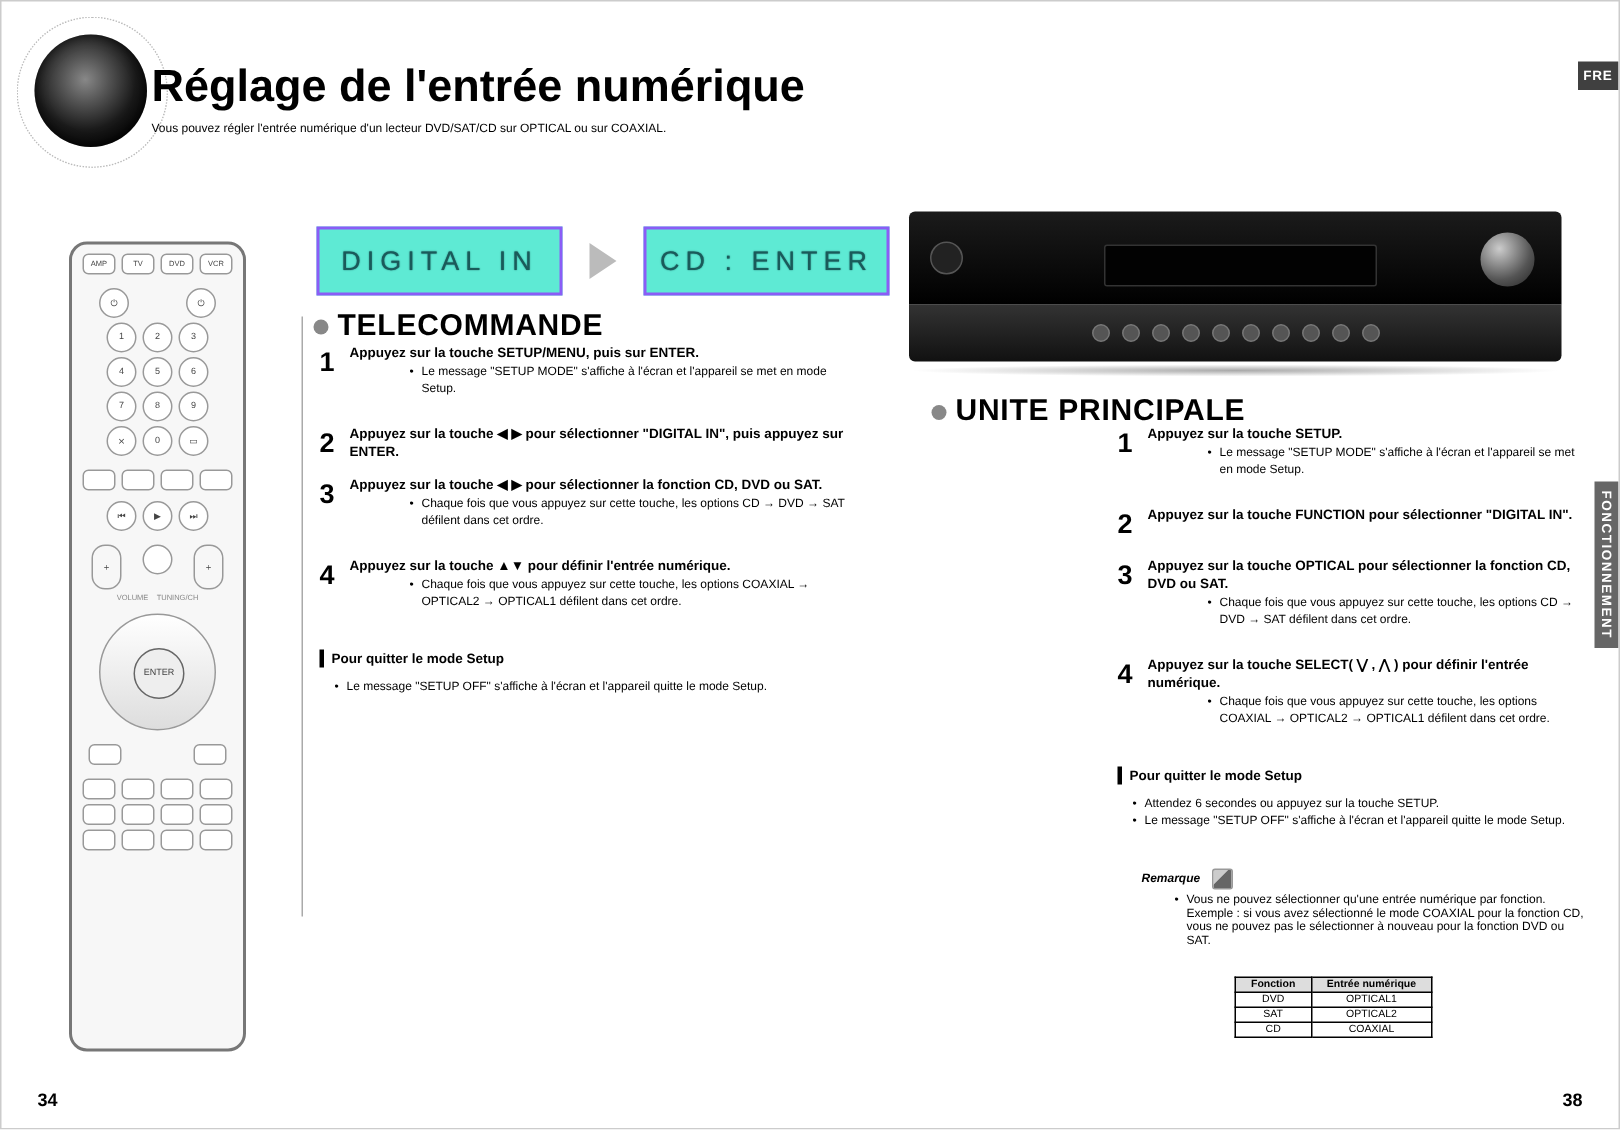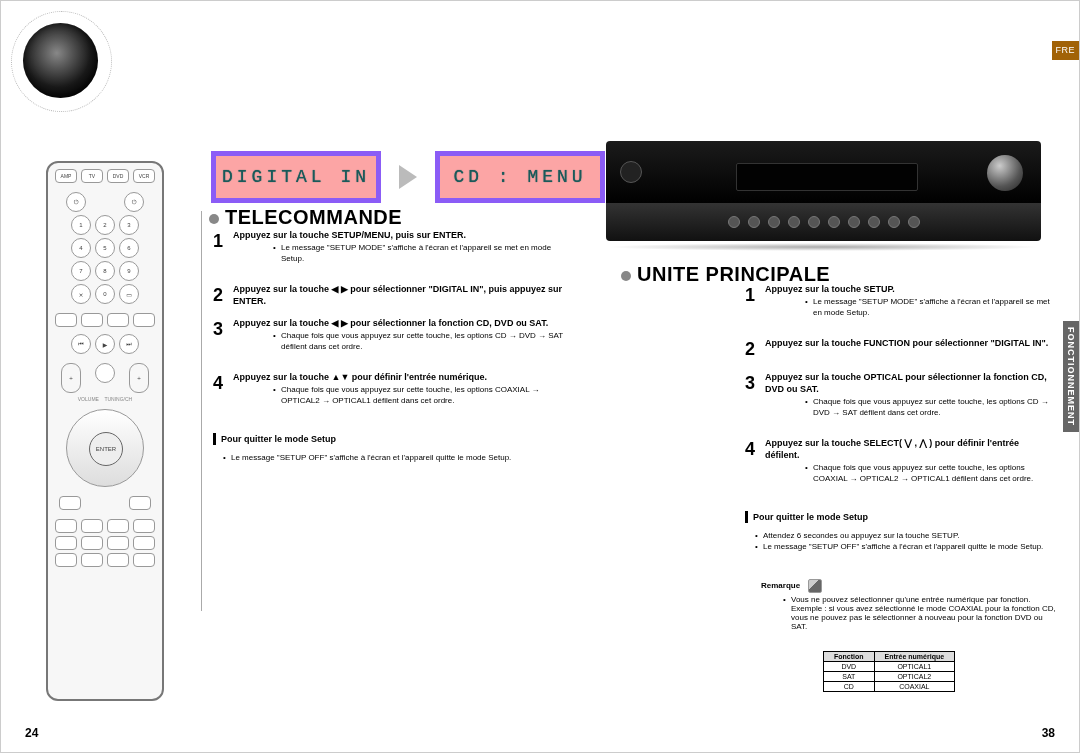--- a/index.html
+++ b/index.html
@@ -1,18 +1,18 @@
 <!DOCTYPE html>
 <html><head>
 <meta charset="utf-8">
 <style>
   html,body{margin:0;padding:0;background:#fff;font-family:Arial,Helvetica,sans-serif;color:#000;}
   #page{position:relative;width:1080px;height:753px;overflow:hidden;border:1px solid #ccc;box-sizing:border-box;}
   
-  .tab-fre{position:absolute;right:0;top:40px;background:#a16207;color:#fff;font-size:9px;font-weight:normal;padding:5px 4px;line-height:1;letter-spacing:0.5px;}
+  .tab-fre{position:absolute;right:0;top:40px;background:#404040;color:#fff;font-size:9px;font-weight:bold;padding:5px 4px;line-height:1;letter-spacing:0.5px;}
   .side-tab{position:absolute;right:0;top:320px;background:#666;color:#fff;font-size:9px;writing-mode:vertical-rl;padding:6px 3px;letter-spacing:1px;font-weight:bold;}
   
   .title-wrap{position:absolute;left:100px;top:40px;width:700px;}
   .title{font-size:30px;font-weight:bold;margin:0;}
   .subtitle{font-size:8px;margin-top:6px;}
   
   .speaker{position:absolute;left:22px;top:22px;width:75px;height:75px;border-radius:50%;
     background:radial-gradient(circle at 45% 40%,#888 0%,#555 25%,#1a1a1a 55%,#000 80%);
     box-shadow:0 0 8px rgba(0,0,0,.5) inset;}
   .speaker-ring{position:absolute;left:10px;top:10px;width:99px;height:99px;border:1px dotted #bbb;border-radius:50%;}
@@ -20,21 +20,21 @@
   .remote{position:absolute;left:45px;top:160px;width:118px;height:540px;border:2px solid #777;border-radius:12px;background:#f7f7f7;box-sizing:border-box;padding:6px 5px;font-size:6px;color:#444;display:flex;flex-direction:column;align-items:center;gap:3px;}
   .remote .row{display:flex;gap:4px;justify-content:center;width:100%;}
   .remote .btn{width:18px;height:18px;border:1px solid #999;border-radius:50%;background:#fff;font-size:6px;display:flex;align-items:center;justify-content:center;}
   .remote .btn.sq{border-radius:4px;width:20px;height:12px;font-size:5px;}
   .remote .pill{width:18px;height:28px;border:1px solid #999;border-radius:9px;display:flex;align-items:center;justify-content:center;}
   .remote .dpad{width:76px;height:76px;border:1px solid #999;border-radius:50%;margin-top:4px;position:relative;background:linear-gradient(#fff,#ddd);}
   .remote .dpad .enter{position:absolute;left:22px;top:22px;width:32px;height:32px;border:1px solid #666;border-radius:50%;background:#eee;font-size:6px;display:flex;align-items:center;justify-content:center;}
   .remote .label{font-size:5px;color:#888;}
   
   .lcd-row{position:absolute;left:210px;top:150px;display:flex;align-items:center;gap:18px;}
-  .lcd{width:160px;height:42px;background:#fca5a5;border:5px solid #8b5cf6;font-family:Liberation Mono, monospace;font-size:18px;letter-spacing:4px;color:#1a5a5a;display:flex;align-items:center;justify-content:center;text-shadow:0 0 1px #1a5a5a;}
+  .lcd{width:160px;height:42px;background:#5eead4;border:2px solid #8b5cf6;font-family:Liberation Sans, sans-serif;font-size:18px;letter-spacing:4px;color:#1a5a5a;display:flex;align-items:center;justify-content:center;text-shadow:0 0 1px #1a5a5a;}
   .tri{width:0;height:0;border-top:12px solid transparent;border-bottom:12px solid transparent;border-left:18px solid #bbb;}
   
   .sect{position:absolute;font-size:20px;font-weight:bold;letter-spacing:0.5px;}
   .sect .dot{display:inline-block;width:10px;height:10px;border-radius:50%;background:#888;margin-right:6px;vertical-align:middle;}
   
   .steps{position:absolute;font-size:9px;line-height:1.35;}
   .step{display:flex;margin-bottom:10px;}
   .step .num{font-size:18px;font-weight:bold;width:20px;flex-shrink:0;}
   .step .body{flex:1;}
   .step .body .main{font-weight:bold;font-size:9px;}
@@ -51,21 +51,21 @@
   .unit{position:absolute;left:605px;top:140px;width:435px;}
   .unit-top{height:62px;background:linear-gradient(#1b1b1b,#000);border-radius:4px 4px 0 0;position:relative;}
   .unit-screen{position:absolute;left:130px;top:22px;width:180px;height:26px;background:#020202;border:1px solid #333;border-radius:2px;}
   .unit-knob{position:absolute;right:18px;top:14px;width:36px;height:36px;border-radius:50%;background:radial-gradient(circle at 35% 30%,#ccc,#555 60%,#222);}
   .unit-pwr{position:absolute;left:14px;top:20px;width:20px;height:20px;border-radius:50%;background:#222;border:1px solid #555;}
   .unit-bot{height:38px;background:linear-gradient(#333,#111);border-radius:0 0 4px 4px;display:flex;align-items:center;justify-content:center;gap:8px;}
   .unit-bot .b{width:10px;height:10px;border-radius:50%;background:#555;border:1px solid #777;}
   .unit-shadow{height:8px;background:radial-gradient(ellipse at center,#aaa 0%,transparent 70%);margin-top:2px;}
   
   .note{position:absolute;left:760px;top:578px;width:300px;font-size:8px;}
-  .note .tag{font-weight:bold;font-size:8px;margin-right:6px;}
+  .note .tag{font-style:italic;font-weight:bold;font-size:8px;margin-right:6px;}
   .note .pen{display:inline-block;width:12px;height:12px;border:1px solid #999;border-radius:2px;margin-right:4px;vertical-align:middle;background:linear-gradient(135deg,#ccc 40%,#666 41%);}
   .note ul{margin:2px 0 0 22px;padding:0;}
   .note li{list-style:none;position:relative;padding-left:8px;}
   .note li::before{content:"•";position:absolute;left:0;}
   
   .ftable{position:absolute;left:822px;top:650px;font-size:7px;border-collapse:collapse;}
   .ftable th,.ftable td{border:1px solid #000;padding:1px 10px;text-align:center;}
   .ftable th{background:#ddd;font-weight:bold;}
   
   .pn{position:absolute;bottom:12px;font-size:12px;font-weight:bold;}
@@ -74,25 +74,29 @@
 <body>
 
 <div id="page">
 
   <div class="speaker-ring"></div>
   <div class="speaker"></div>
 
   <div class="tab-fre">FRE</div>
   <div class="side-tab">FONCTIONNEMENT</div>
 
+  <div class="title-wrap">
+    <h1 class="title">Réglage de l'entrée numérique</h1>
+    <div class="subtitle">Vous pouvez régler l'entrée numérique d'un lecteur DVD/SAT/CD sur OPTICAL ou sur COAXIAL.</div>
+  </div>
 
   <div class="lcd-row">
     <div class="lcd">DIGITAL IN</div>
     <div class="tri"></div>
-    <div class="lcd">CD : MENU</div>
+    <div class="lcd">CD : ENTER</div>
   </div>
 
   <div class="remote">
     <div class="row">
         <div class="btn sq">AMP</div>
         <div class="btn sq">TV</div>
         <div class="btn sq">DVD</div>
         <div class="btn sq">VCR</div>
       </div>
     <div class="row" style="margin-top:6px;">
@@ -255,21 +259,21 @@
         <div class="body">
           <div class="main">Appuyez sur la touche OPTICAL pour sélectionner la fonction CD, DVD ou SAT.</div>
           <ul class="sub">
             <li>Chaque fois que vous appuyez sur cette touche, les options CD → DVD → SAT défilent dans cet ordre.</li>
           </ul>
         </div>
       </div>
       <div class="step">
         <div class="num">4</div>
         <div class="body">
-          <div class="main">Appuyez sur la touche SELECT( ⋁ , ⋀ ) pour définir l'entrée défilent.</div>
+          <div class="main">Appuyez sur la touche SELECT( ⋁ , ⋀ ) pour définir l'entrée numérique.</div>
           <ul class="sub">
             <li>Chaque fois que vous appuyez sur cette touche, les options COAXIAL → OPTICAL2 → OPTICAL1 défilent dans cet ordre.</li>
           </ul>
         </div>
       </div>
       <div class="exit-head">Pour quitter le mode Setup</div>
       <ul class="exit-sub">
         <li>Attendez 6 secondes ou appuyez sur la touche SETUP.</li>
         <li>Le message "SETUP OFF" s'affiche à l'écran et l'appareil quitte le mode Setup.</li>
       </ul>
@@ -297,15 +301,15 @@
           <td>SAT</td>
           <td>OPTICAL2</td>
         </tr>
     <tr>
           <td>CD</td>
           <td>COAXIAL</td>
         </tr>
   </tbody>
     </table>
 
-  <div class="pn" style="left:24px;">24</div>
+  <div class="pn" style="left:24px;">34</div>
   <div class="pn" style="right:24px;">38</div>
 </div>
 
 </body></html>

